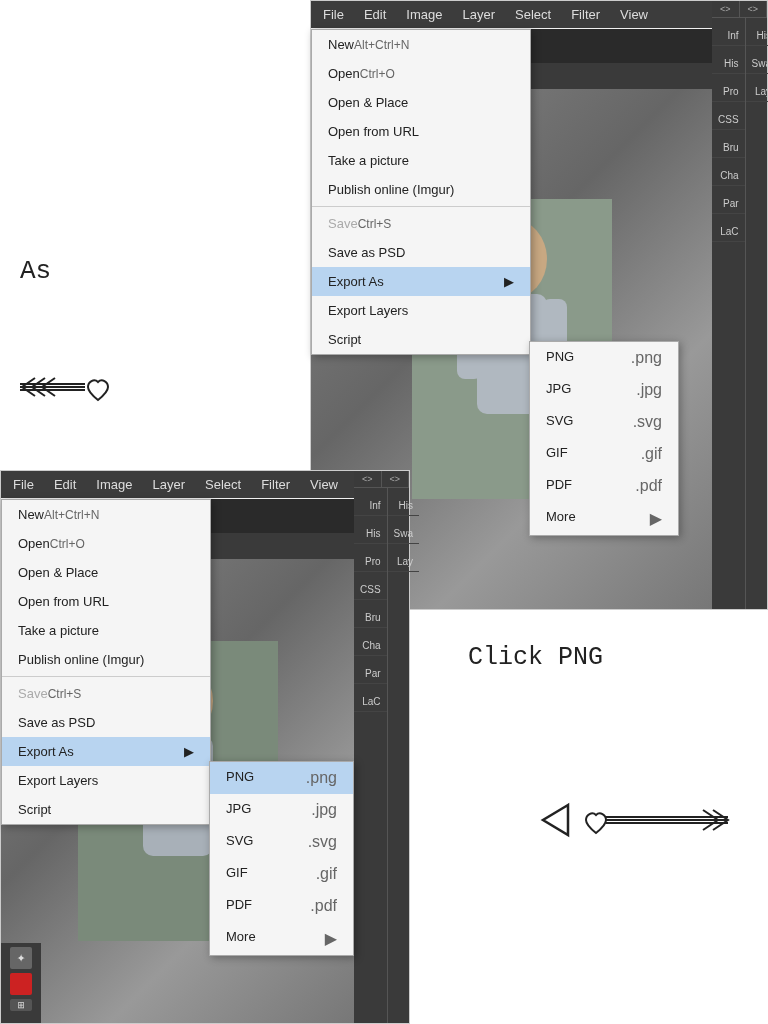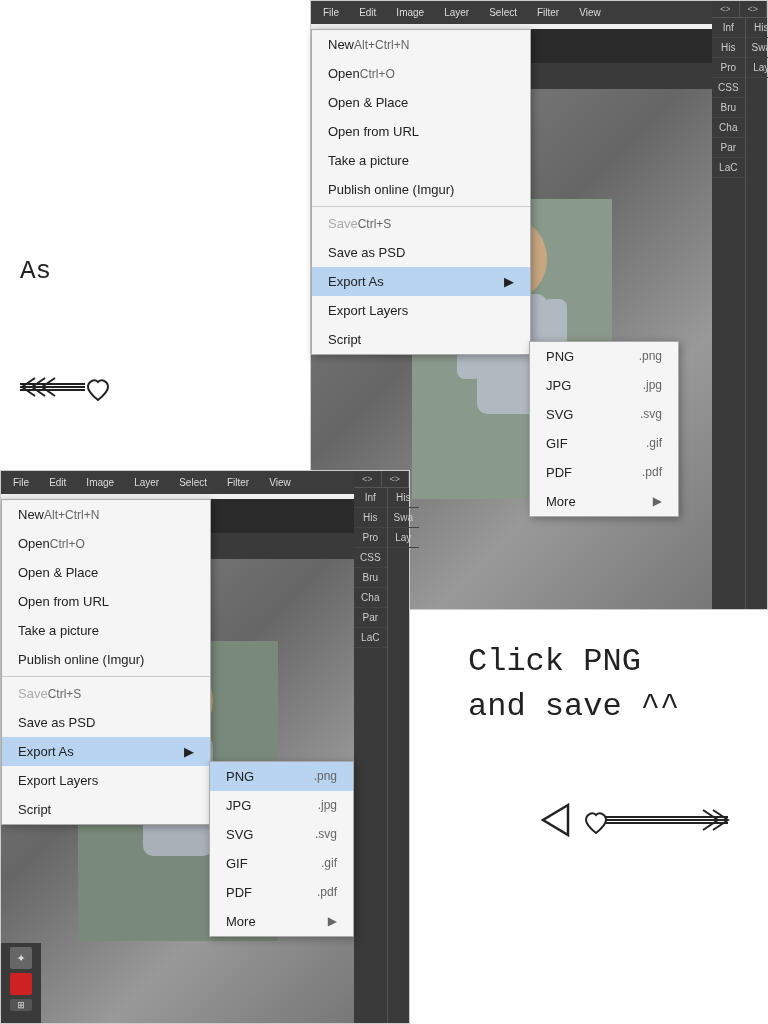--- a/index.html
+++ b/index.html
@@ -48,21 +48,21 @@
     
     .menubar {
       display: flex;
       background: #3c3c3c;
       padding: 4px 8px;
       gap: 12px;
       align-items: center;
     }
     .menubar span {
       color: #ddd;
-      font-size: 10px;
+      font-size: 13px;
       cursor: pointer;
       padding: 2px 4px;
     }
 
     
     .dropdown-panel {
       position: absolute;
       top: 28px;
       left: 0;
       width: 220px;
@@ -99,21 +99,21 @@
       z-index: 11;
     }
     .submenu-item {
       padding: 7px 16px;
       font-size: 13px;
       color: #222;
       display: flex;
       justify-content: space-between;
       cursor: pointer;
     }
-    .submenu-item .ext { color: #666; font-size: 12px; }
+    .submenu-item .ext { color: #666; font-size: 16px; }
 
     
     .right-panel {
       position: absolute;
       top: 0;
       right: 0;
       width: 55px;
       height: 100%;
       background: #3a3a3a;
       display: flex;
@@ -129,21 +129,22 @@
       padding: 3px 4px;
       flex: 1;
       text-align: center;
       border-right: 1px solid #555;
     }
     .right-panel-item {
       color: #ccc;
       font-size: 10px;
       padding: 4px 6px;
       border-bottom: 1px solid #444;
-      text-align: center;
+      text-align: right;
+      margin-top: 8px;
     }
 
     
     .toolbar-area {
       position: absolute;
       top: 28px;
       left: 0;
       right: 55px;
       height: 60px;
       background: #2a2a2a;
@@ -229,21 +230,21 @@
       background: #f0f0f0;
       border: 1px solid #ccc;
     }
 
     
     .instruction-text-bottom {
       position: absolute;
       right: 20px;
       top: 640px;
       font-family: 'Courier New', monospace;
-      font-size: 32px;
+      font-size: 25px;
       line-height: 1.4;
       color: #222;
       width: 280px;
       text-align: left;
     }
 
     
     .arrow-heart-bottom {
       position: absolute;
       right: 30px;
@@ -569,21 +570,20 @@
     </div>
     <div style="width:22px; height:22px; background:#cc2222; border-radius:2px;"></div>
     <div style="width:22px; height:12px; background:#555; border-radius:2px; display:flex; align-items:center; justify-content:center;">
       <span style="color:#ddd; font-size:9px;">⊞</span>
     </div>
   </div>
 </div>
 
 <div class="instruction-text-bottom">
   <span>Click PNG</span><br>
-  <span>and save ^^</span>
 </div>
 
 <div class="arrow-heart-bottom">
   <svg width="200" height="40" viewBox="0 0 200 40">
 
     <polygon points="30,5 5,20 30,35" fill="none" stroke="#222" stroke-width="2.5"></polygon>
 
     <path d="M68,20 C68,15 62,11 58,15 C54,11 48,15 48,20 C48,25 58,33 58,33 C58,33 68,25 68,20 Z" fill="none" stroke="#222" stroke-width="2"></path>
 
     <line x1="68" y1="17" x2="190" y2="17" stroke="#222" stroke-width="2"></line>

